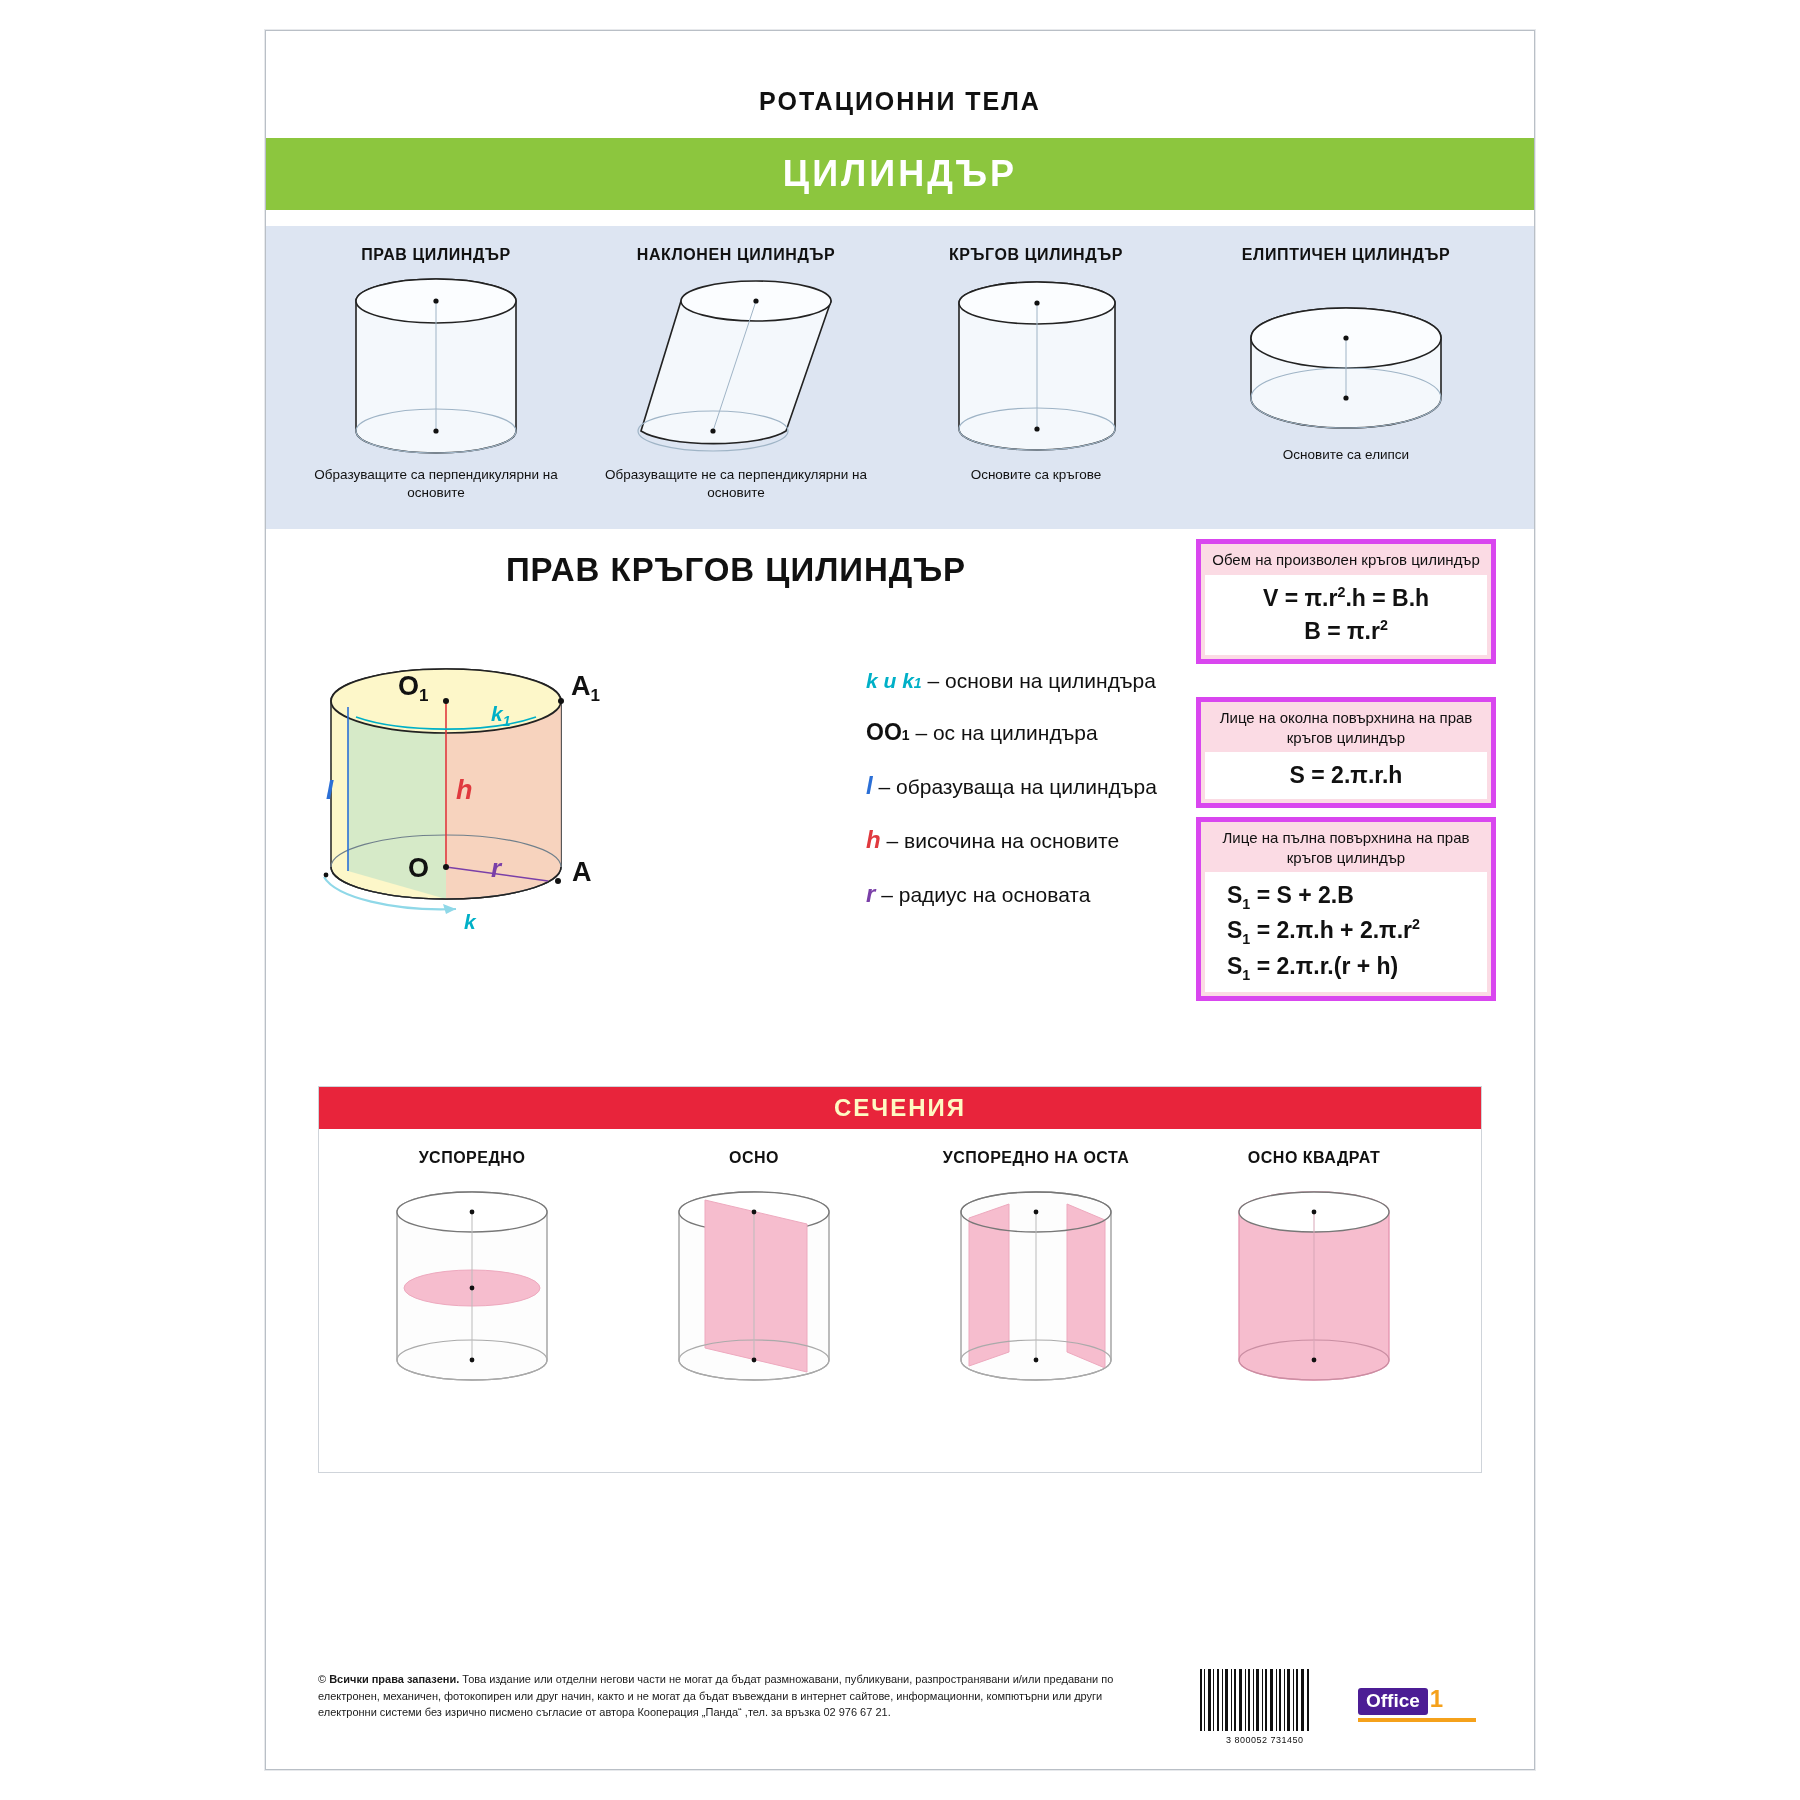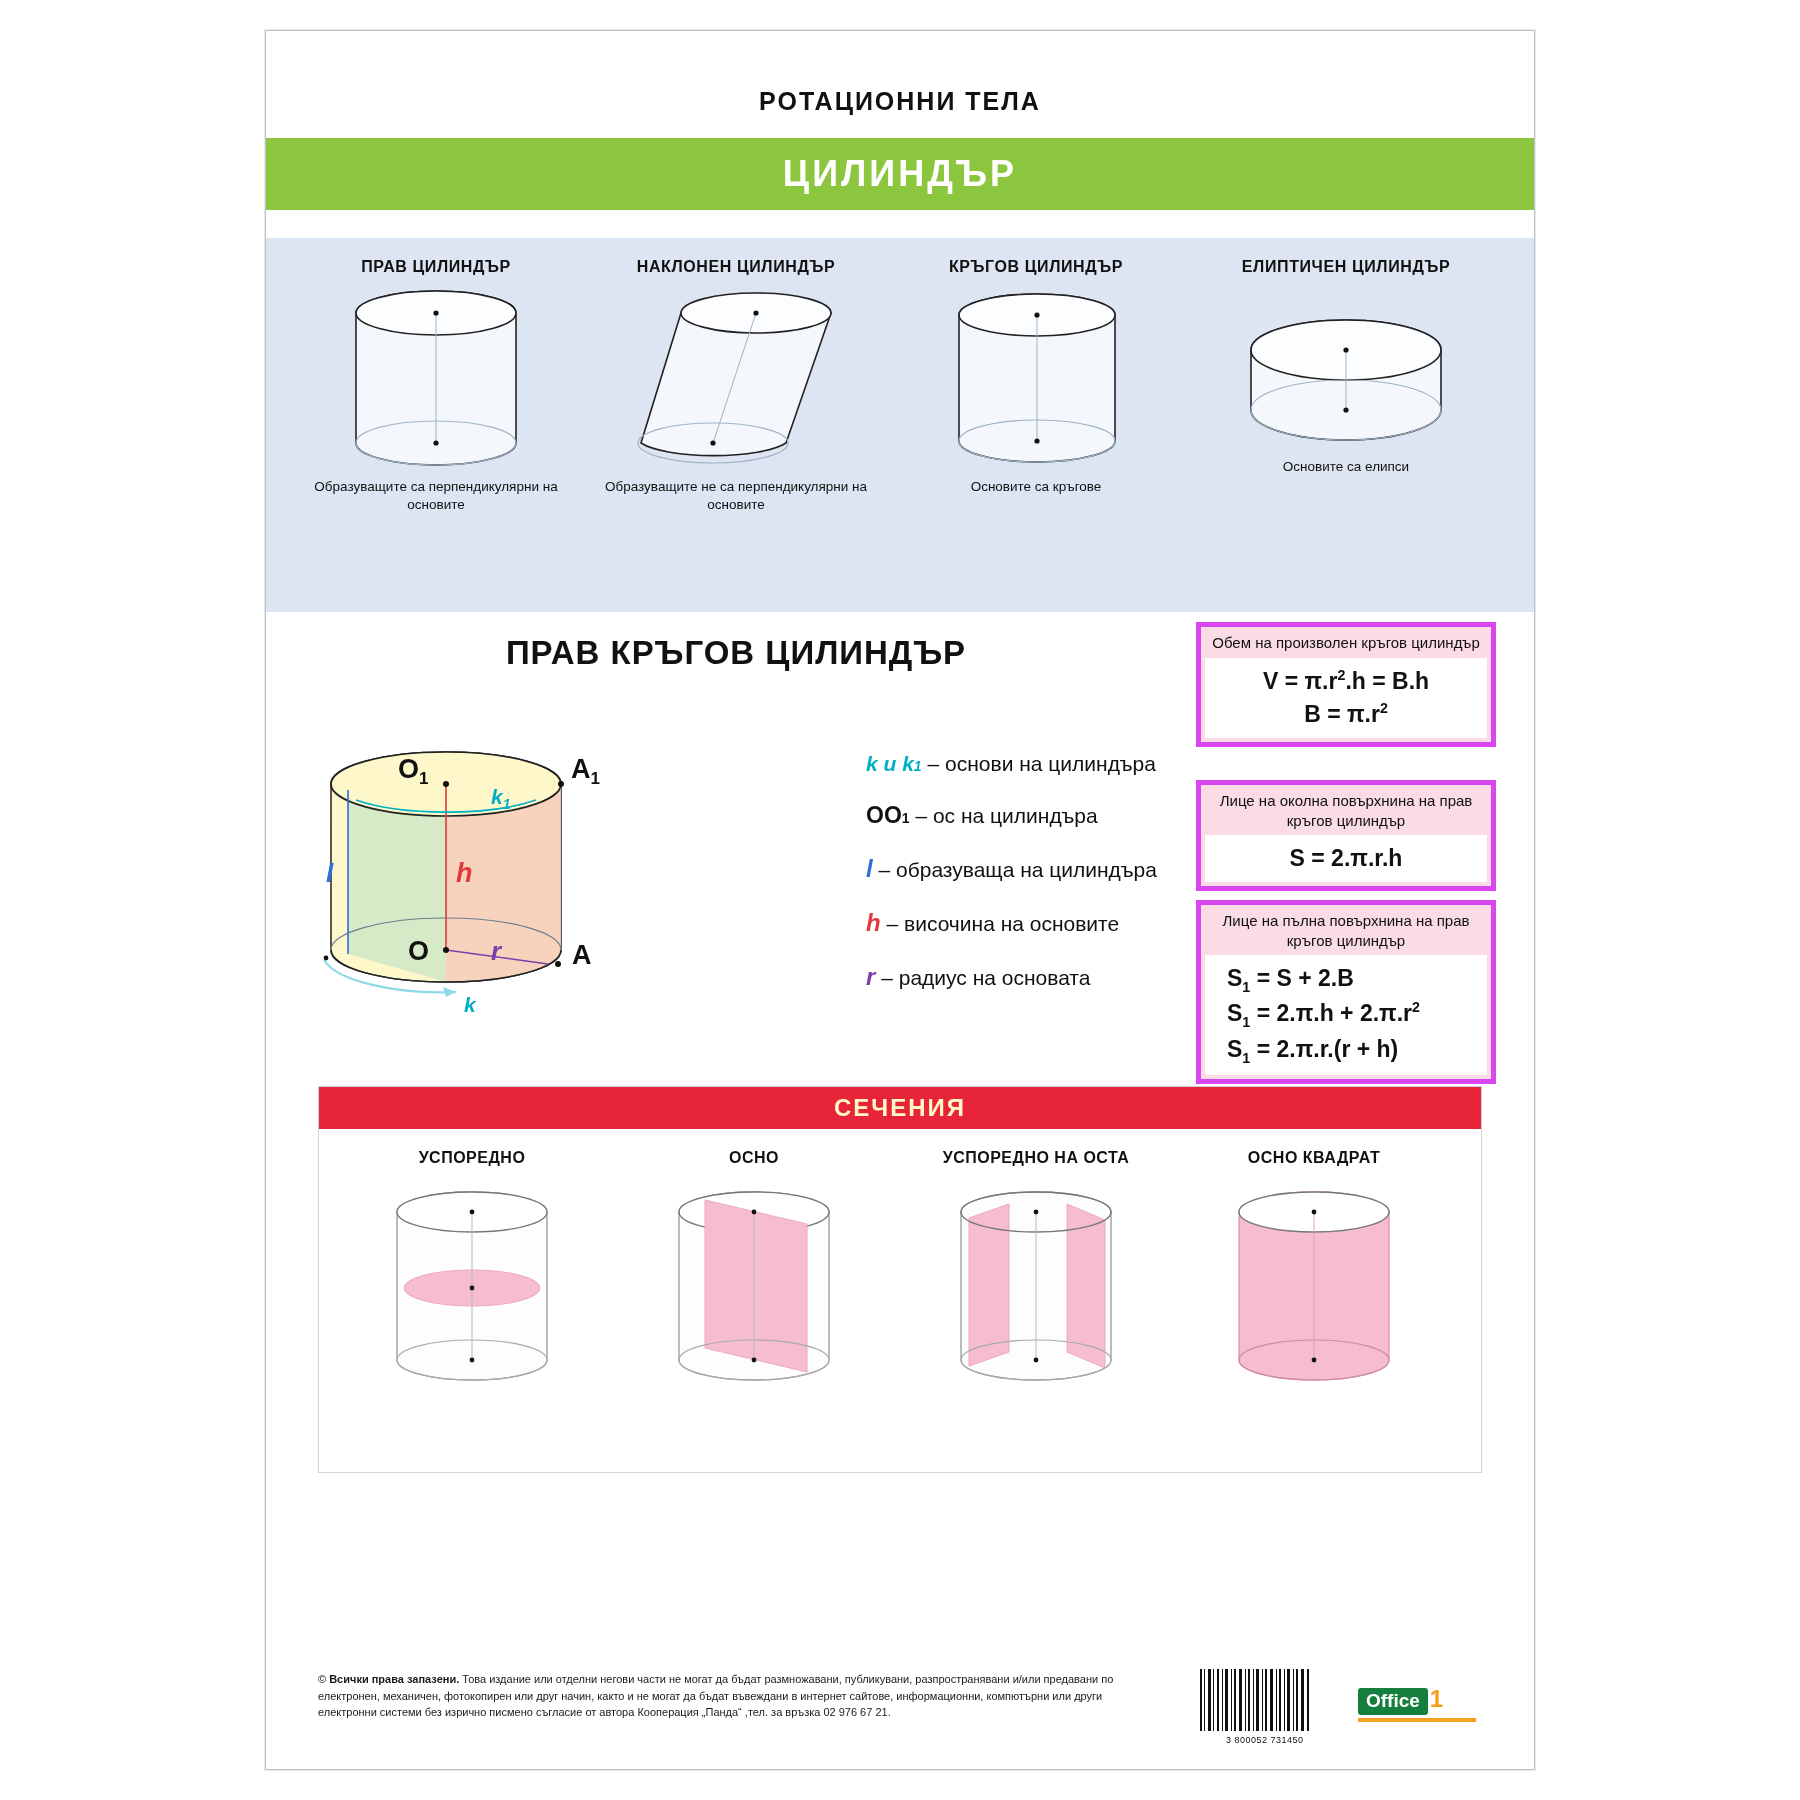--- a/index.html
+++ b/index.html
@@ -15,21 +15,21 @@
     color:#111;padding-top:56px;
   }
   .greenband{
     margin-top:22px;height:72px;background:#8cc63e;display:flex;align-items:center;justify-content:center;
   }
   .greenband span{
     color:#fff;font-size:36px;font-weight:bold;letter-spacing:3px;
   }
   
   .typesband{
-    margin-top:28px;height:374px;background:#dde5f2;position:relative;
+    margin-top:16px;height:303px;background:#dde5f2;position:relative;
   }
   .typecol{position:absolute;top:18px;width:300px;text-align:center;}
   .typecol .t{
     font-size:16px;font-weight:bold;color:#111;letter-spacing:.6px;line-height:1.35;
   }
   .typecol .cap{
     font-size:13.5px;color:#111;line-height:1.35;
   }
   .shapebox{height:200px;display:flex;align-items:flex-end;justify-content:center;}
   
@@ -79,21 +79,21 @@
   }
   .fineprint b{font-weight:bold;margin-top:24px;}
   .barcode{position:absolute;left:880px;top:2px;}
   .barnum{
     position:absolute;left:876px;top:68px;font-size:9px;letter-spacing:.5px;color:#111;margin-left:32px;
   }
   .o1logo{
     position:absolute;right:4px;top:18px;width:120px;
   }
   .o1logo .ob{
-    background:#15803d;color:#fff;font-weight:bold;font-size:19px;padding:2px 8px 3px;border-radius:3px;display:inline-block;
+    background:#4c1d95;color:#fff;font-weight:bold;font-size:19px;padding:2px 8px 3px;border-radius:3px;display:inline-block;
   }
   .o1logo .on{
     color:#f5a11b;font-weight:bold;font-size:24px;margin-left:2px;
   }
   .o1logo .bar{height:4px;background:#f5a11b;margin-top:3px;width:118px;}
   svg{display:block;overflow:visible;}
 </style>
 </head>
 <body>
 

